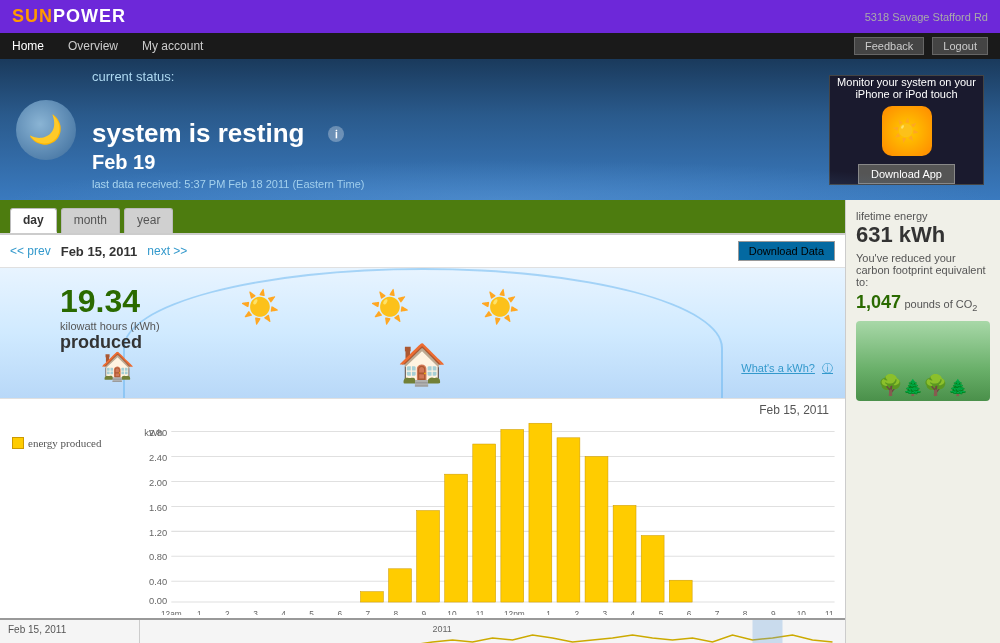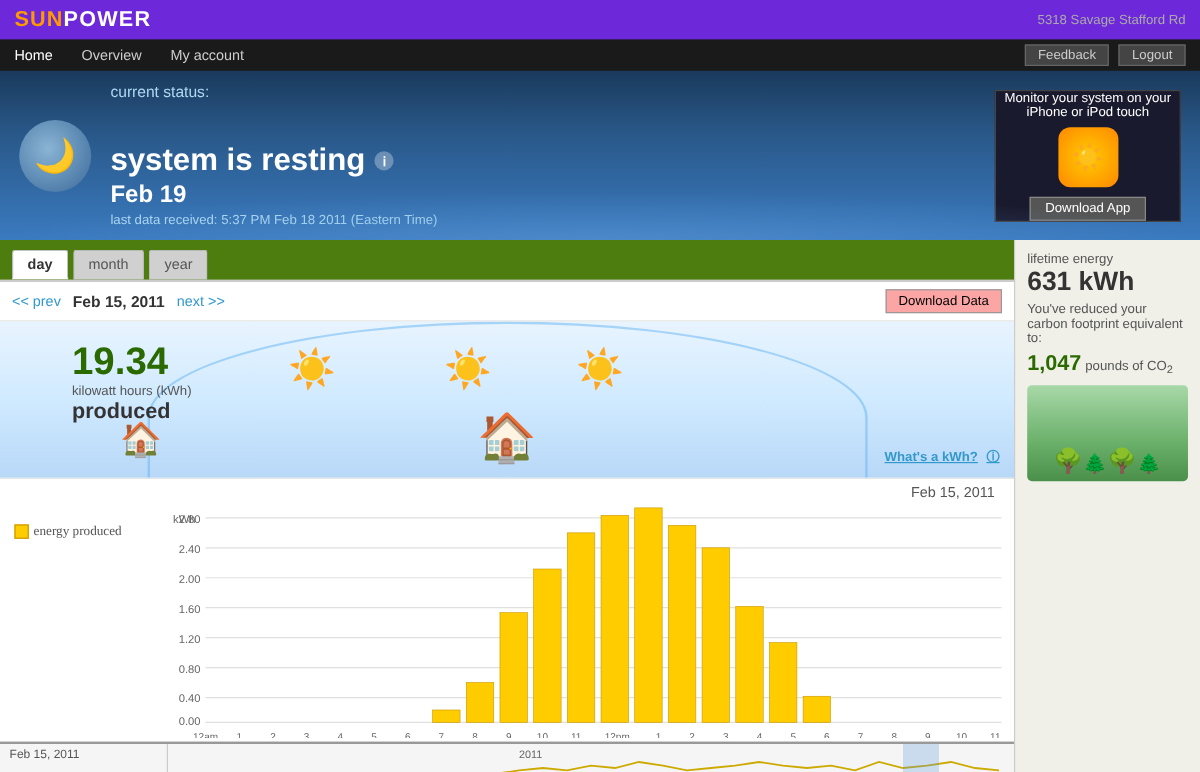--- a/index.html
+++ b/index.html
@@ -10,21 +10,21 @@
     #logo { color: #f90; font-size: 18px; font-weight: bold; letter-spacing: 1px; }
     #logo span { color: #fff; }
     #header-address { color: #aaa; font-size: 11px; }
 
     
     #status-bar { background: linear-gradient(180deg, #1a3a5c 0%, #2a5a8c 40%, #3a7abf 100%); color: #fff; display: flex; align-items: center; padding: 10px 16px; min-height: 100px; position: relative; overflow: hidden; }
     #status-bar::before { content: ''; position: absolute; bottom: 0; left: 0; right: 0; height: 40px; background: radial-gradient(ellipse at 50% 100%, rgba(100,160,220,0.4) 0%, transparent 70%); }
     .moon-icon { width: 60px; height: 60px; background: radial-gradient(circle at 40% 40%, #8ab4d4, #3a6a9a); border-radius: 50%; display: flex; align-items: center; justify-content: center; margin-right: 16px; font-size: 28px; }
     #status-text { flex: 1; }
     #status-label { font-size: 13px; color: #add8f0; }
-    #status-main { font-size: 26px; font-weight: bold; color: #fff; display: flex; align-items: center; gap: 8px; margin-top: 34px; }
+    #status-main { font-size: 26px; font-weight: bold; color: #fff; display: flex; align-items: center; gap: 24px; margin-top: 34px; }
     #status-info-icon { width: 16px; height: 16px; background: rgba(255,255,255,0.3); border-radius: 50%; display: inline-flex; align-items: center; justify-content: center; font-size: 11px; cursor: pointer; }
     #status-date { font-size: 20px; font-weight: bold; color: #fff; margin-top: 2px; }
     #status-last { font-size: 11px; color: #add8f0; margin-top: 4px; }
     #app-promo { background: #1a1a2e; border: 1px solid #444; padding: 0; width: 155px; min-height: 100px; text-align: center; margin-left: auto; }
     #app-promo-text { color: #fff; font-size: 11px; margin-bottom: 6px; }
     #app-icon { width: 50px; height: 50px; background: radial-gradient(circle, #ffcc00, #ff8800); border-radius: 10px; margin: 4px auto; display: flex; align-items: center; justify-content: center; font-size: 22px; }
     #download-btn { background: #555; color: #fff; border: 1px solid #888; padding: 3px 12px; font-size: 11px; cursor: pointer; margin-top: 4px; }
 
     
     #main-content { background: #fff; display: flex; }
@@ -33,35 +33,35 @@
 
     
     #tabs { background: #4d7c0f; padding: 8px 10px 0; display: flex; gap: 4px; border-bottom: 2px solid #ccc; }
     .tab { padding: 4px 12px; background: #d0d0d0; border: 1px solid #bbb; border-bottom: none; border-radius: 3px 3px 0 0; cursor: pointer; font-size: 12px; color: #555; }
     .tab.active { background: #fff; color: #333; border-bottom: 2px solid #fff; font-weight: bold; }
 
     
     #date-nav { padding: 6px 10px; display: flex; align-items: center; gap: 10px; background: #fff; border-bottom: 1px solid #e0e0e0; }
     #date-nav a { color: #3399cc; text-decoration: none; font-size: 12px; }
     #date-nav span { font-size: 13px; font-weight: bold; }
-    #download-data-btn { margin-left: auto; background: #fca5a5; border: 1px solid #999; padding: 3px 10px; font-size: 11px; cursor: pointer; }
+    #download-data-btn { margin-left: auto; background: #0369a1; border: 1px solid #999; padding: 3px 10px; font-size: 11px; cursor: pointer; }
 
     
     #solar-viz { background: linear-gradient(180deg, #e8f4ff 0%, #d0eaff 50%, #b8d8f8 100%); height: 130px; position: relative; display: flex; align-items: center; overflow: hidden; }
     #solar-arc { position: absolute; left: 50%; transform: translateX(-50%); bottom: -30px; width: 600px; height: 160px; border: 2px solid rgba(100,180,240,0.5); border-radius: 50% 50% 0 0; }
     .sun-icon { font-size: 32px; position: absolute; top: 20px; }
     .sun1 { left: 240px; }
     .sun2 { left: 370px; }
     .sun3 { left: 480px; }
     .house-icon { font-size: 40px; position: absolute; bottom: 10px; left: 50%; transform: translateX(-50%); }
     .house-icon-small { font-size: 28px; position: absolute; bottom: 15px; left: 100px; }
     #kwh-display { position: absolute; left: 12px; top: 15px; margin-left: 48px; }
     #kwh-value { font-size: 32px; font-weight: bold; color: #2a6a00; }
     #kwh-produced { font-size: 18px; font-weight: bold; color: #333; }
-    #whats-kwh { position: absolute; right: 12px; bottom: 10px; font-size: 11px; color: #666; font-weight: bold; }
+    #whats-kwh { position: absolute; right: 12px; bottom: 22px; font-size: 11px; color: #666; }
     #whats-kwh span { color: #3399cc; text-decoration: underline; cursor: pointer; }
 
     
     #chart-area { padding: 0; background: #fff; border-top: 1px solid #e0e0e0; }
     #chart-header { display: flex; justify-content: flex-end; padding: 4px 16px 0; }
     #chart-date { font-size: 12px; color: #555; }
     #chart-container { display: flex; padding: 0 0 0 8px; }
     #chart-legend { display: flex; align-items: flex-start; padding: 20px 4px 0 4px; width: 130px; flex-shrink: 0; font-family: Liberation Serif, serif; }
     #chart-legend-item { display: flex; align-items: center; gap: 4px; font-size: 11px; color: #555; }
     #legend-color { width: 12px; height: 12px; background: #ffcc00; border: 1px solid #cc9900; }

